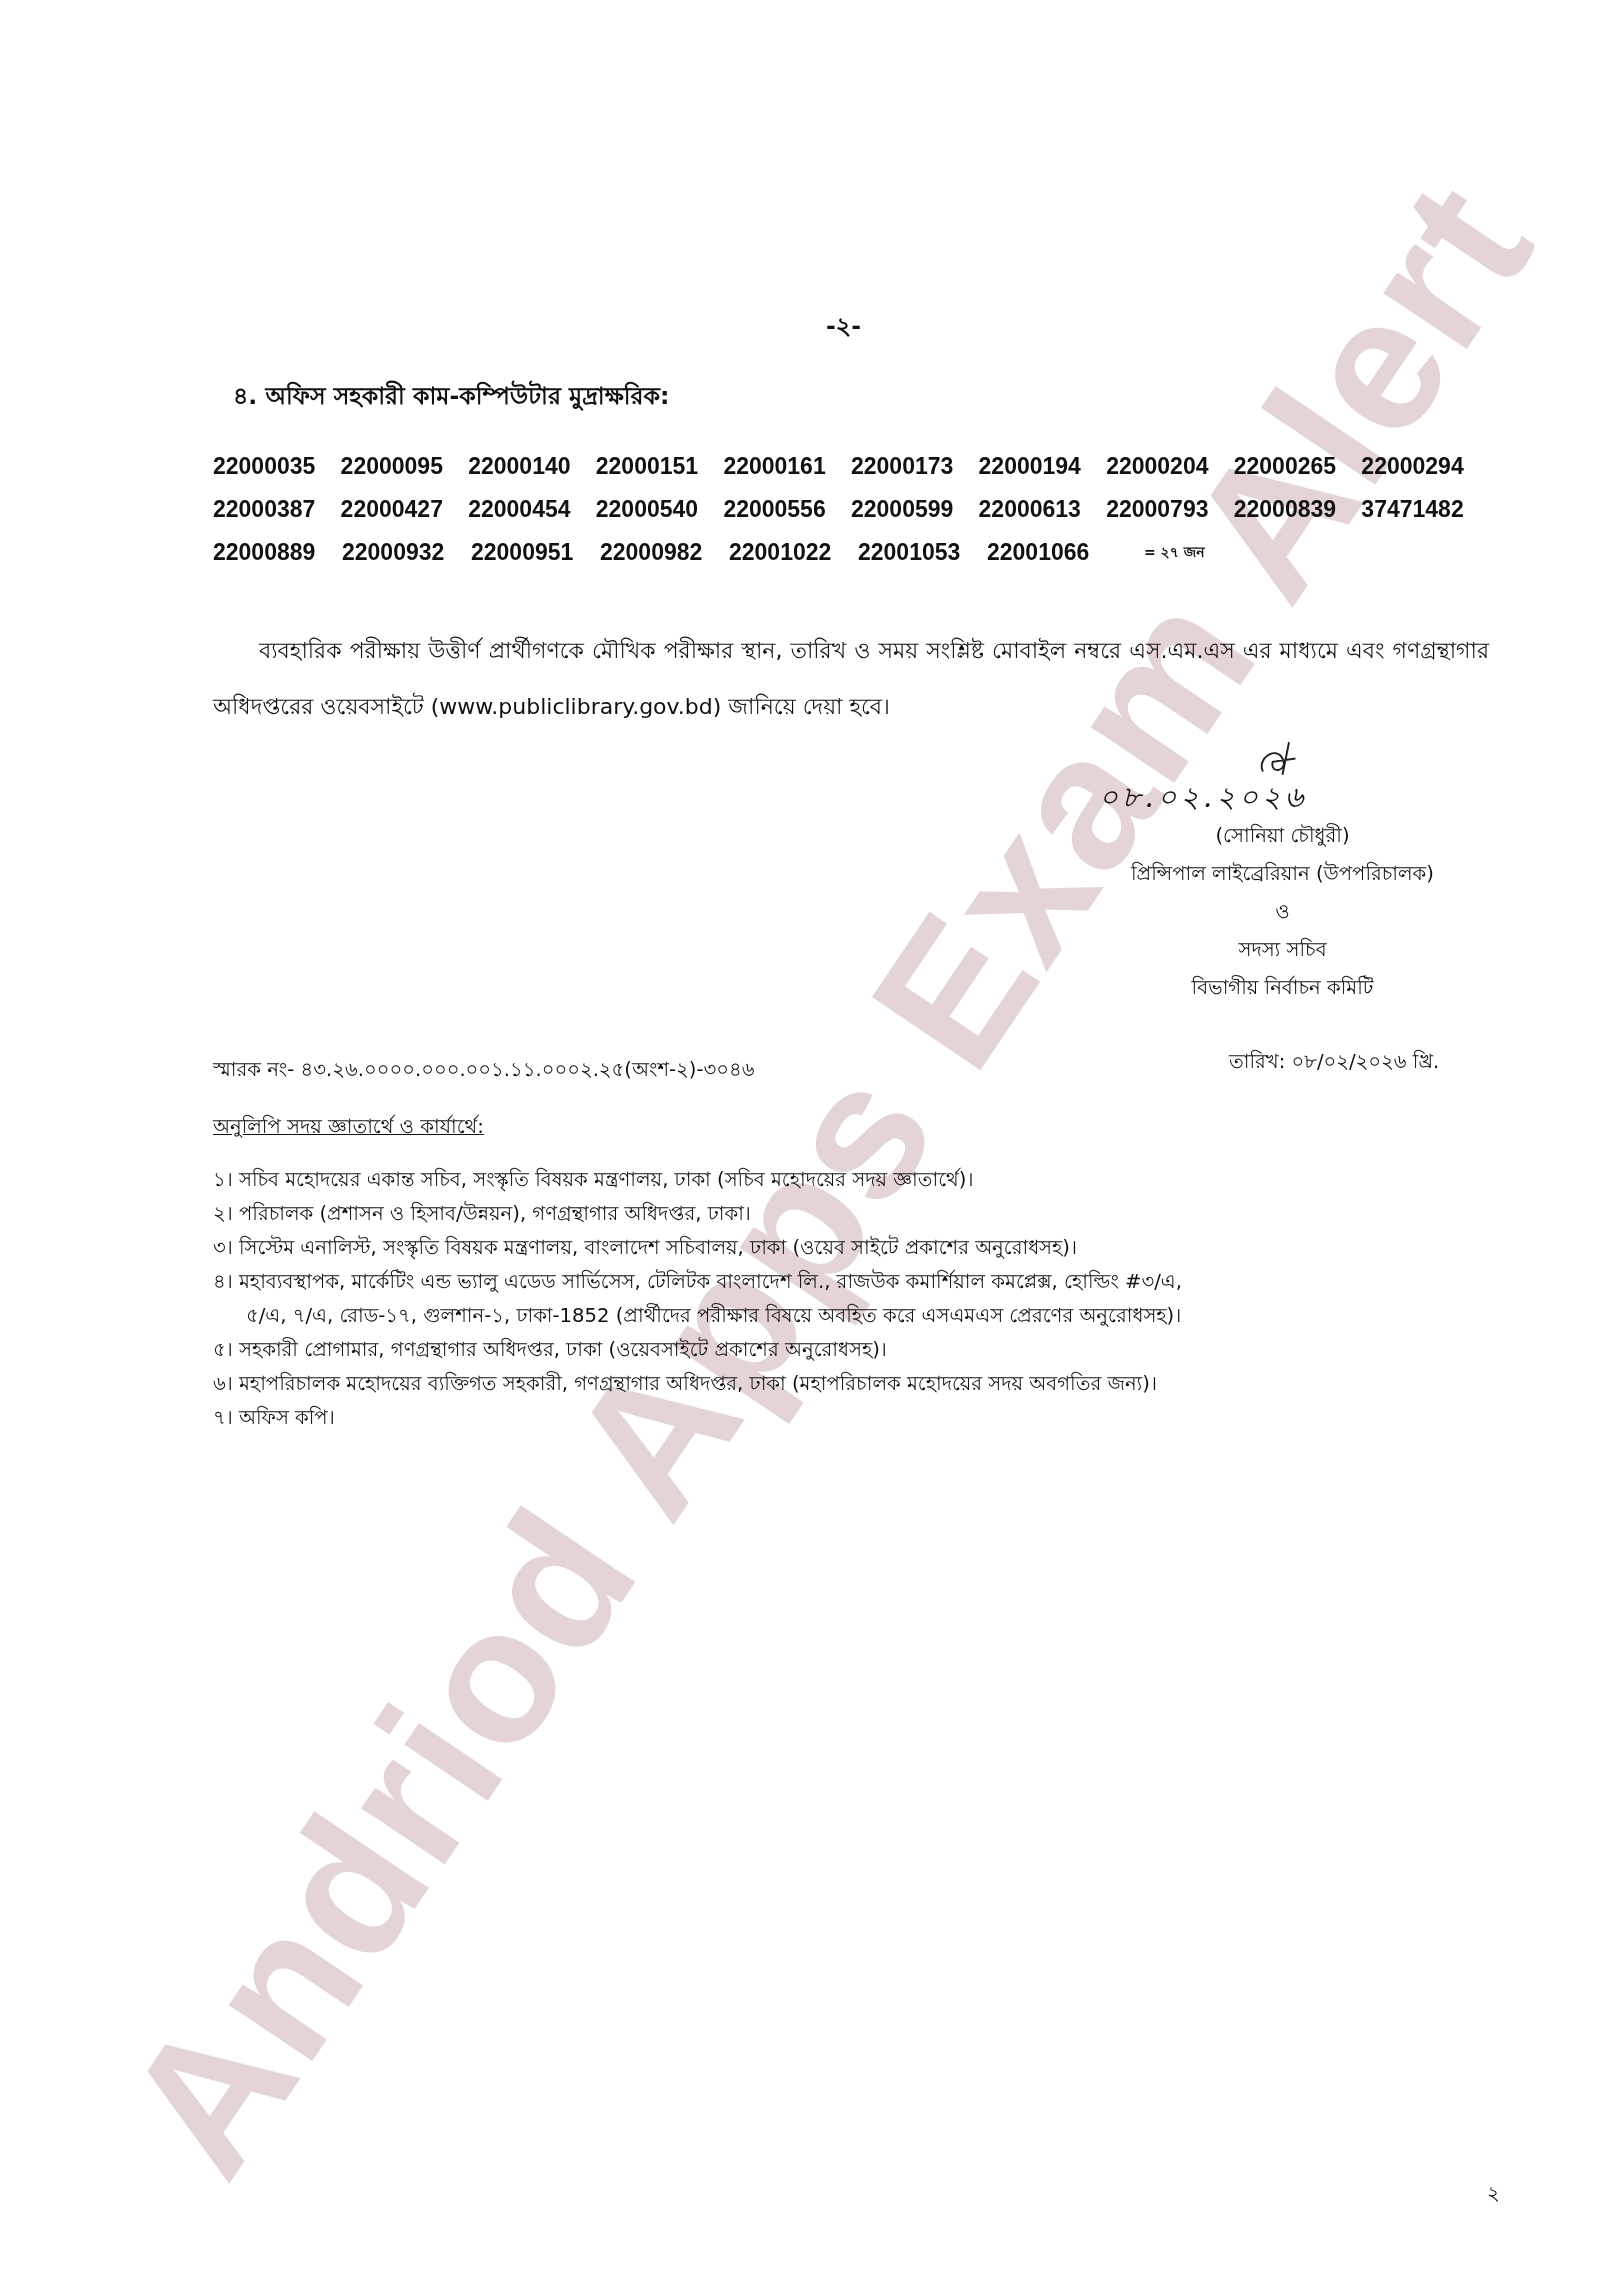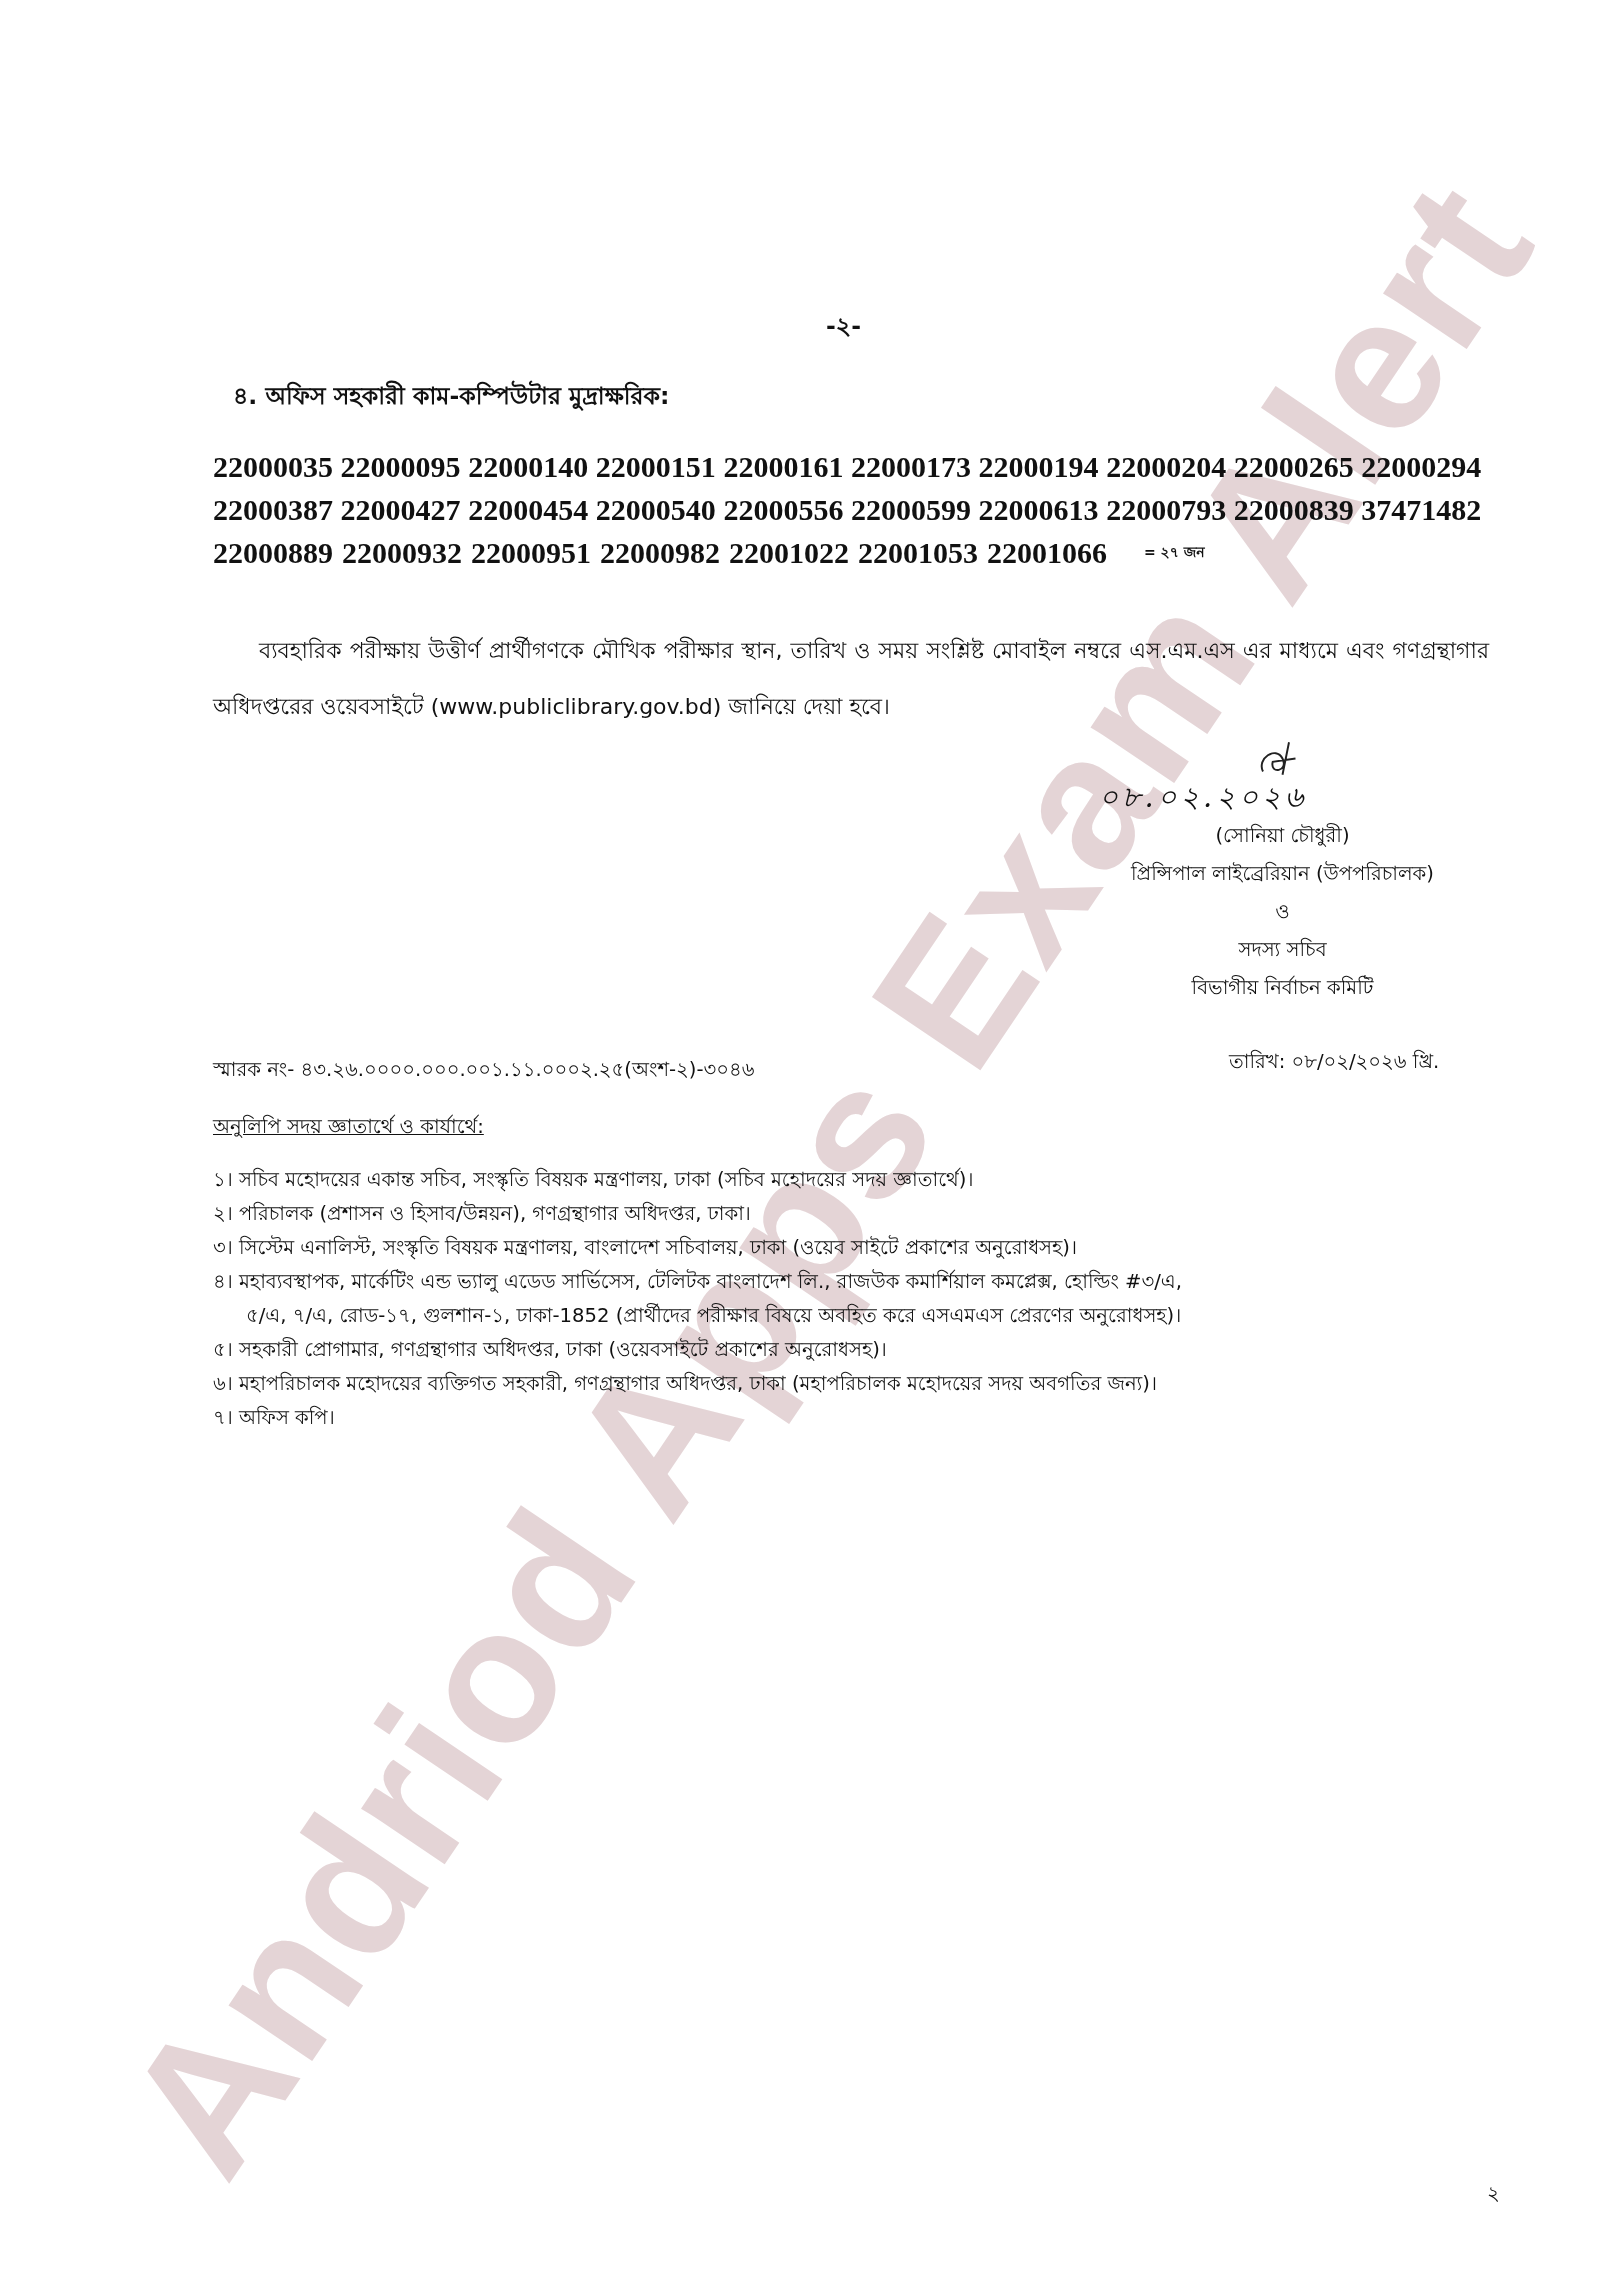--- a/index.html
+++ b/index.html
@@ -11,21 +11,21 @@
     transform: translate(-50%, -50%) rotate(-56deg);
     font-family: "Liberation Sans", sans-serif; font-weight: bold;
     font-size: 190px; color: #e4d4d6; white-space: nowrap; letter-spacing: 2.6px;
     z-index: 0; user-select: none;
   }
   .content { position: absolute; inset: 0; z-index: 1; }
   .pagemark { position: absolute; left: 826px; top: 308px; font-size: 23.6px; font-weight: bold; }
   .section-title { position: absolute; left: 213px; top: 378px; font-size: 23.6px; font-weight: bold; margin-left: 20px; }
   .roll-grid { position: absolute; left: 213px; top: 445px; width: 1276px; }
   .roll-row { display: flex; height: 43px; align-items: center; }
-  .roll { width: 129px; font-family: Liberation Serif, serif; font-weight: bold; font-size: 30px; }
+  .roll { width: 129px; font-family: Liberation Sans, sans-serif; font-weight: bold; font-size: 23px; }
   .roll-total { font-size: 14px; font-weight: bold; margin-left: 28px; }
   .para { position: absolute; left: 213px; top: 601px; width: 1276px;
           font-size: 22px; line-height: 56px; text-indent: 46px; text-align: justify; }
   .sig-block { position: absolute; left: 1073px; top: 739px; width: 419px; text-align: center;
                font-size: 19.6px; line-height: 38px; }
   .sig-date { font-family: "DejaVu Serif", serif; font-style: italic; font-size: 29px; letter-spacing: 3.9px;
               line-height: 39px; margin-left: 26px; text-align: left; }
   .sig-scrawl { height: 39px; }
   .memo { position: absolute; left: 213px; top: 1055px; font-size: 19.6px; }
   .memo-date { position: absolute; left: 1197px; top: 1047px; font-size: 19.6px; margin-left: 32px; }

